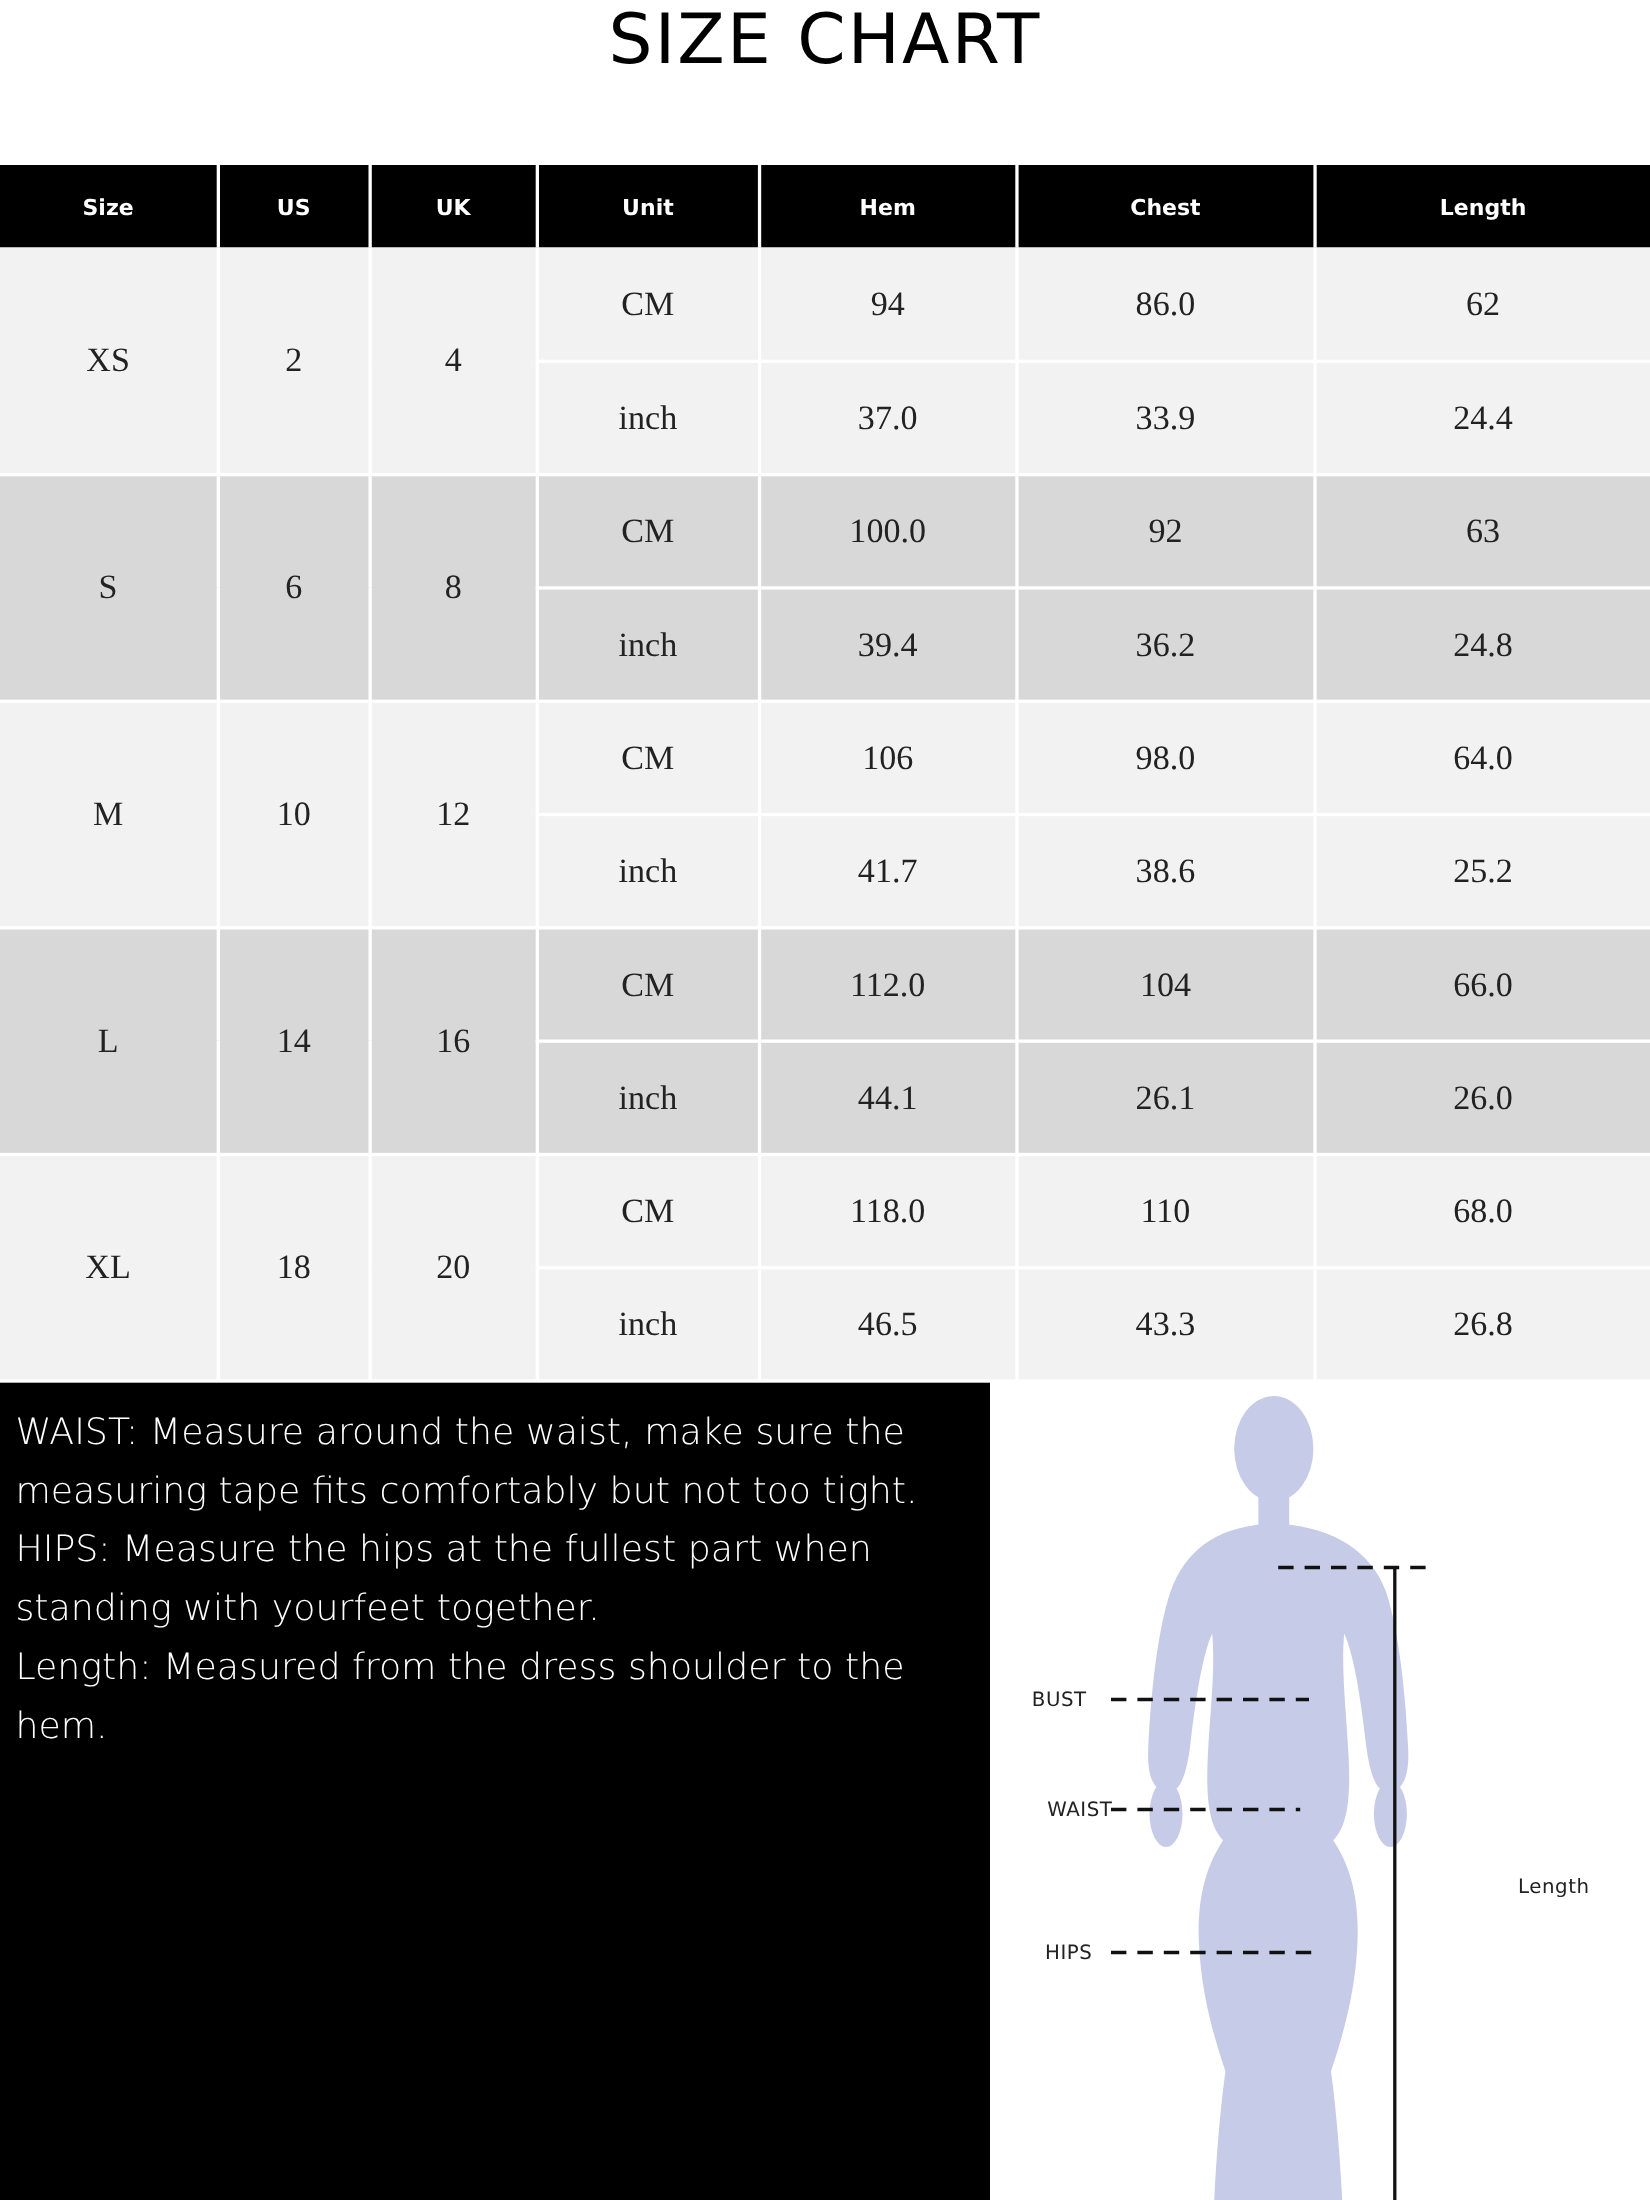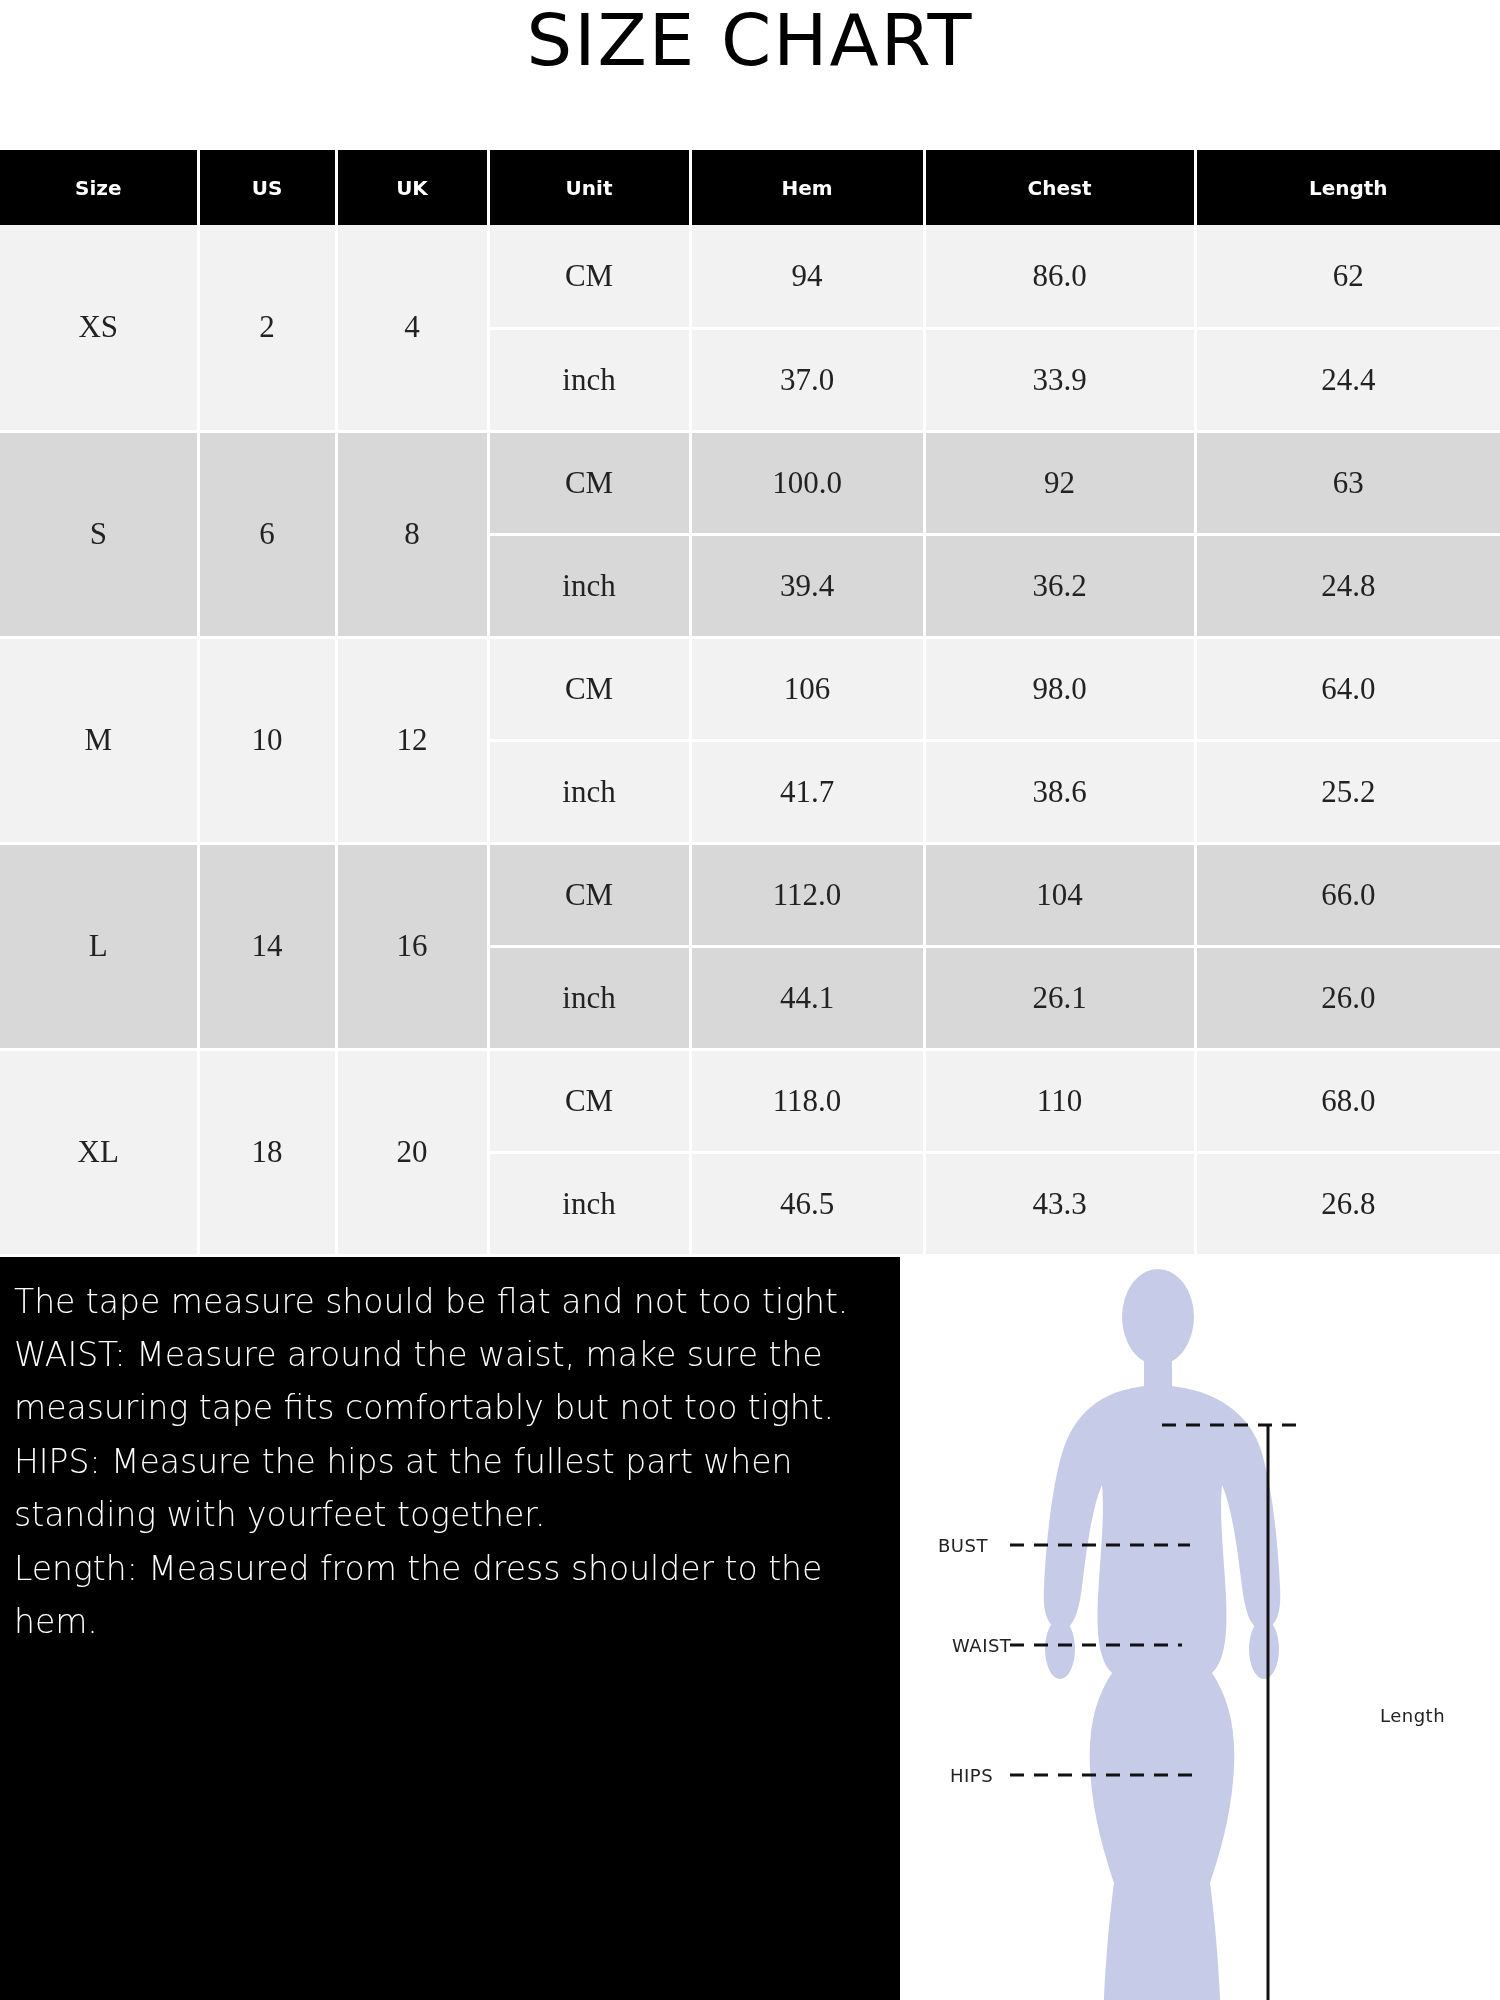--- a/index.html
+++ b/index.html
@@ -13,21 +13,21 @@
     position: relative;
     width: 1500px;
     height: 2000px;
     overflow: hidden;
     background: #fff;
   }
 
   
   .title {
     text-align: center;
-    font-size: 72px;
+    font-size: 63px;
     font-weight: 400;
     letter-spacing: 2px;
     color: #000;
     line-height: 1;
     padding-top: 4px;
     height: 150px;
     font-family: "DejaVu Sans", sans-serif;
   }
 
   
@@ -215,21 +215,20 @@
         <td>inch</td>
         <td>46.5</td>
         <td>43.3</td>
         <td>26.8</td>
       </tr>
     </tbody>
   </table>
 
   <div class="bottom">
     <div class="notes">
-      <p>The tape measure should be flat and not too tight.</p>
       <p>WAIST: Measure around the waist, make sure the measuring tape fits comfortably but not too tight.</p>
       <p>HIPS: Measure the hips at the fullest part when standing with yourfeet together.</p>
       <p>Length: Measured from the dress shoulder to the hem.</p>
     </div>
 
     <div class="figure-pane">
       <svg width="600" height="1000" viewBox="0 0 600 1000">
 
         <g fill="#c6cbe8">
 

